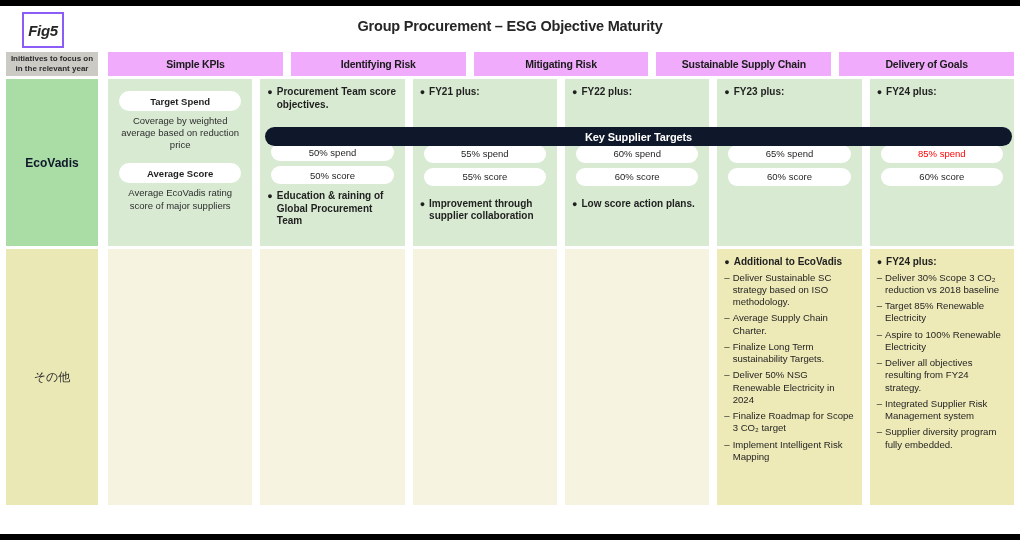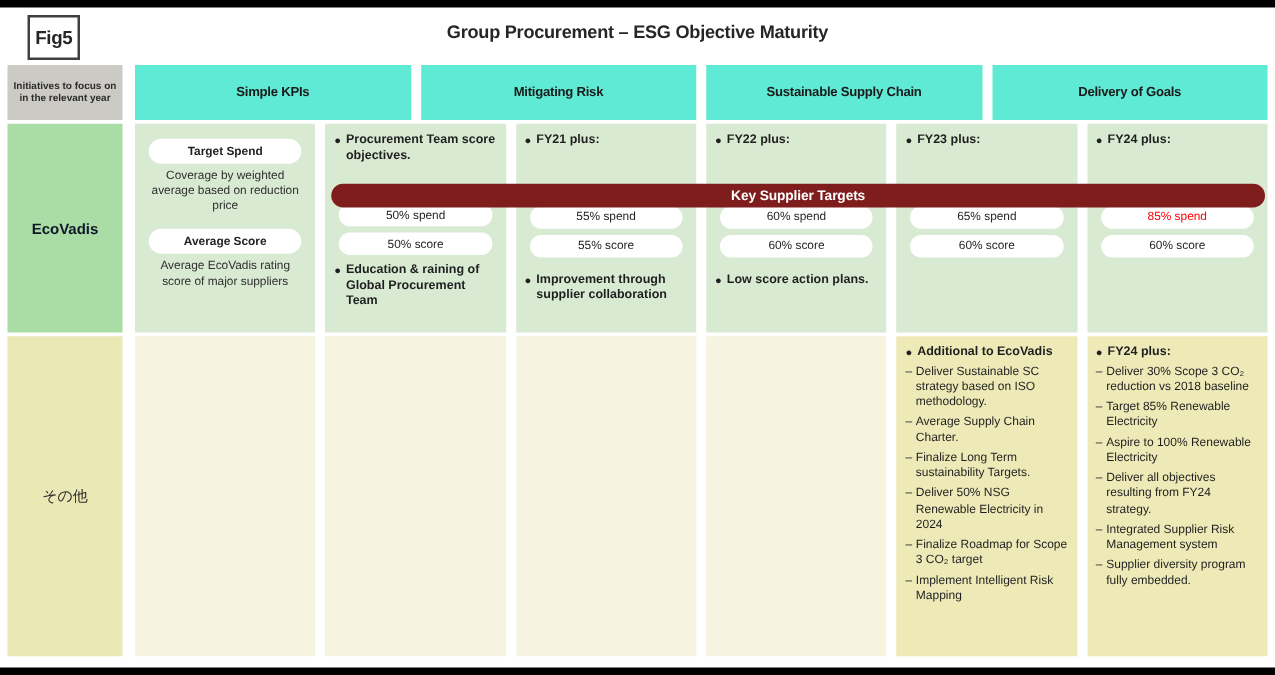--- a/index.html
+++ b/index.html
@@ -14,24 +14,25 @@
   .frame{
     position:absolute;inset:0;
     border-top:6px solid #000;
     border-bottom:6px solid #000;
     box-sizing:border-box;
   }
   
   .fig-badge{
     position:absolute;left:22px;top:12px;
     width:38px;height:32px;
-    border:2px solid #404040;
+    border:2px solid #8b5cf6;
     display:flex;align-items:center;justify-content:center;
     font-weight:bold;font-size:15px;letter-spacing:-.3px;
     background:#fff;
+    font-style:italic;
   }
   
   .chart-title{
     position:absolute;left:0;right:0;top:18px;
     text-align:center;
     font-size:14.5px;font-weight:bold;
     letter-spacing:-.2px;
   }
   
   .grid{position:absolute;left:6px;top:52px;right:6px;}
@@ -54,29 +55,29 @@
   .fybadge::after{
     content:"";position:absolute;left:100%;top:0;
     width:0;height:0;
     border-top:7px solid transparent;
     border-bottom:7px solid transparent;
     border-left:9px solid #7fd8f7;
   }
   .fyspacer{height:16px;margin-bottom:4px;}
 
   
-  .hdrrow{height:44px;margin-bottom:3px;}
+  .hdrrow{height:24px;margin-bottom:3px;}
   .hdr-left{
     background:#cccac5;color:#2b2b2b;
     display:flex;align-items:center;justify-content:center;
     text-align:center;font-size:8px;font-weight:bold;line-height:1.25;
     padding:0 3px;
   }
   .hdr-cell{
-    background:#5eead4;color:#1b1b1b;
+    background:#f0abfc;color:#1b1b1b;
     display:flex;align-items:center;justify-content:center;
     text-align:center;font-size:10.5px;font-weight:bold;
     letter-spacing:-.2px;padding:0 2px;
   }
 
   
   .r1{height:167px;margin-bottom:3px;position:relative;}
   .lbl-green{
     background:#a9dda5;color:#0f172a;
     display:flex;align-items:center;justify-content:center;
@@ -100,21 +101,21 @@
     font-size:10px;font-weight:bold;line-height:1.25;
     color:#1f1f1f;margin:1px 0 0 0;
     display:flex;gap:4px;
   }
   .bullet .dot{flex:0 0 auto;line-height:1.15;font-size:9px;padding-top:1px;}
 
   
   .ksbar{
     position:absolute;
     left:259px;right:2px;top:48px;height:19px;
-    background:#7f1d1d;border-radius:10px;
+    background:#0f172a;border-radius:10px;
     color:#ffffff;font-size:11px;font-weight:bold;
     display:flex;align-items:center;justify-content:center;
     letter-spacing:-.1px;z-index:5;
   }
 
   
   .r2{height:256px;}
   .lbl-yellow{
     background:#eae8b5;color:#2b2b2b;
     display:flex;align-items:center;justify-content:center;
@@ -136,20 +137,21 @@
 
 <div class="fig-badge">Fig5</div>
 <div class="chart-title">Group Procurement – ESG Objective Maturity</div>
 
 <div class="grid">
 
 
   <div class="row hdrrow">
     <div class="col c0 hdr-left">Initiatives to focus on in the  relevant year</div>
     <div class="col cx hdr-cell">Simple KPIs</div>
+    <div class="col cx hdr-cell">Identifying Risk</div>
     <div class="col cx hdr-cell">Mitigating Risk</div>
     <div class="col cx hdr-cell">Sustainable Supply Chain</div>
     <div class="col cx last hdr-cell">Delivery of Goals</div>
   </div>
 
   <div class="row r1">
     <div class="col c0 lbl-green">EcoVadis</div>
 
     <div class="col cx cell-green">
       <div class="pill">Target Spend</div>

